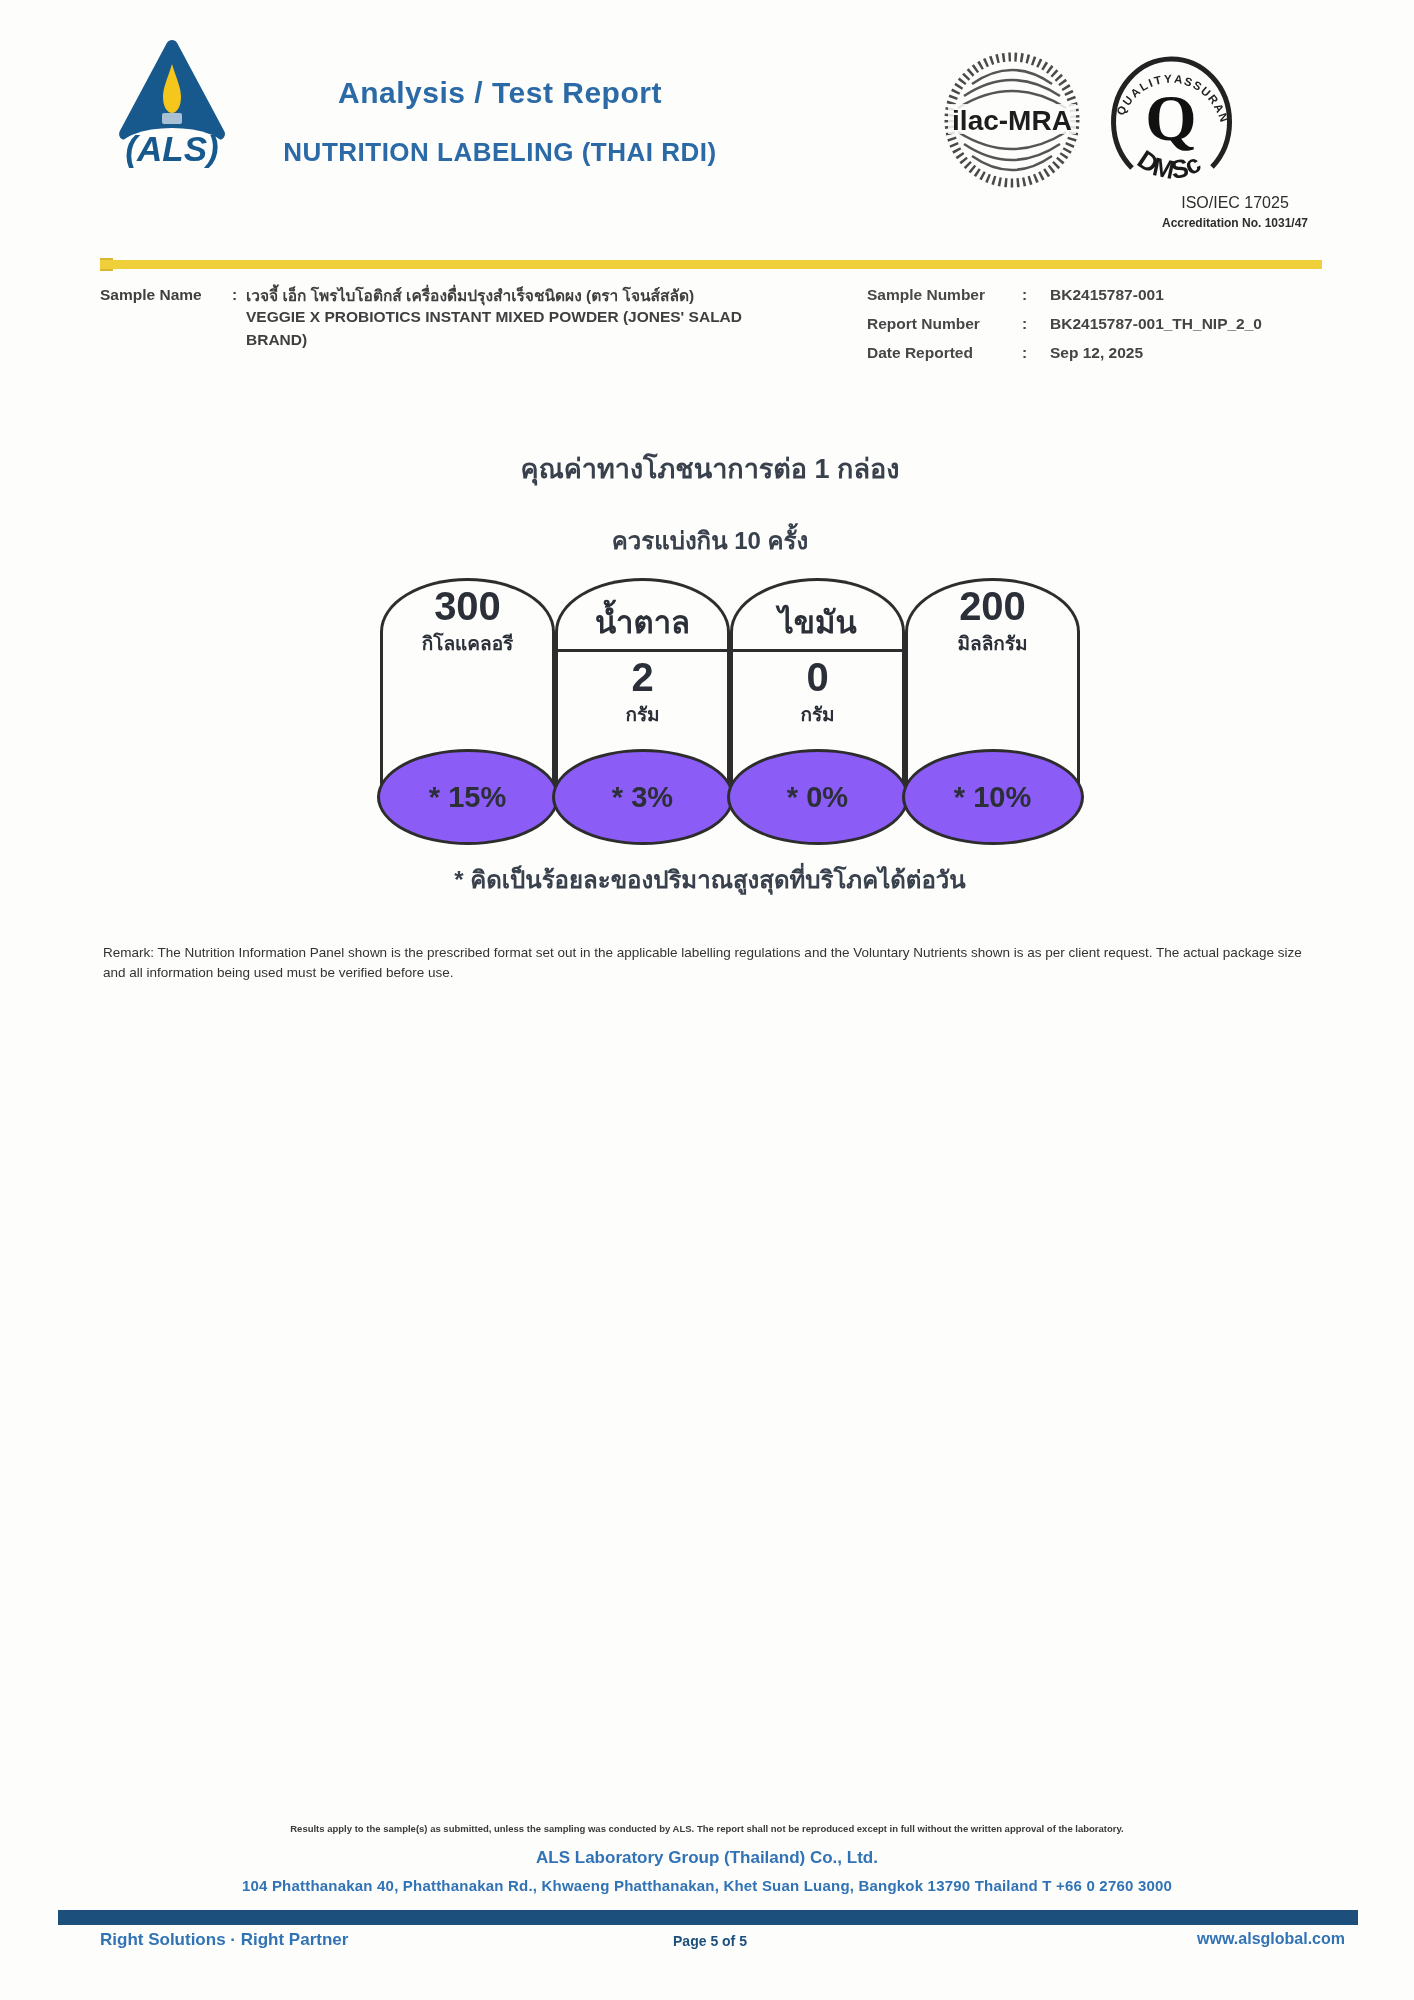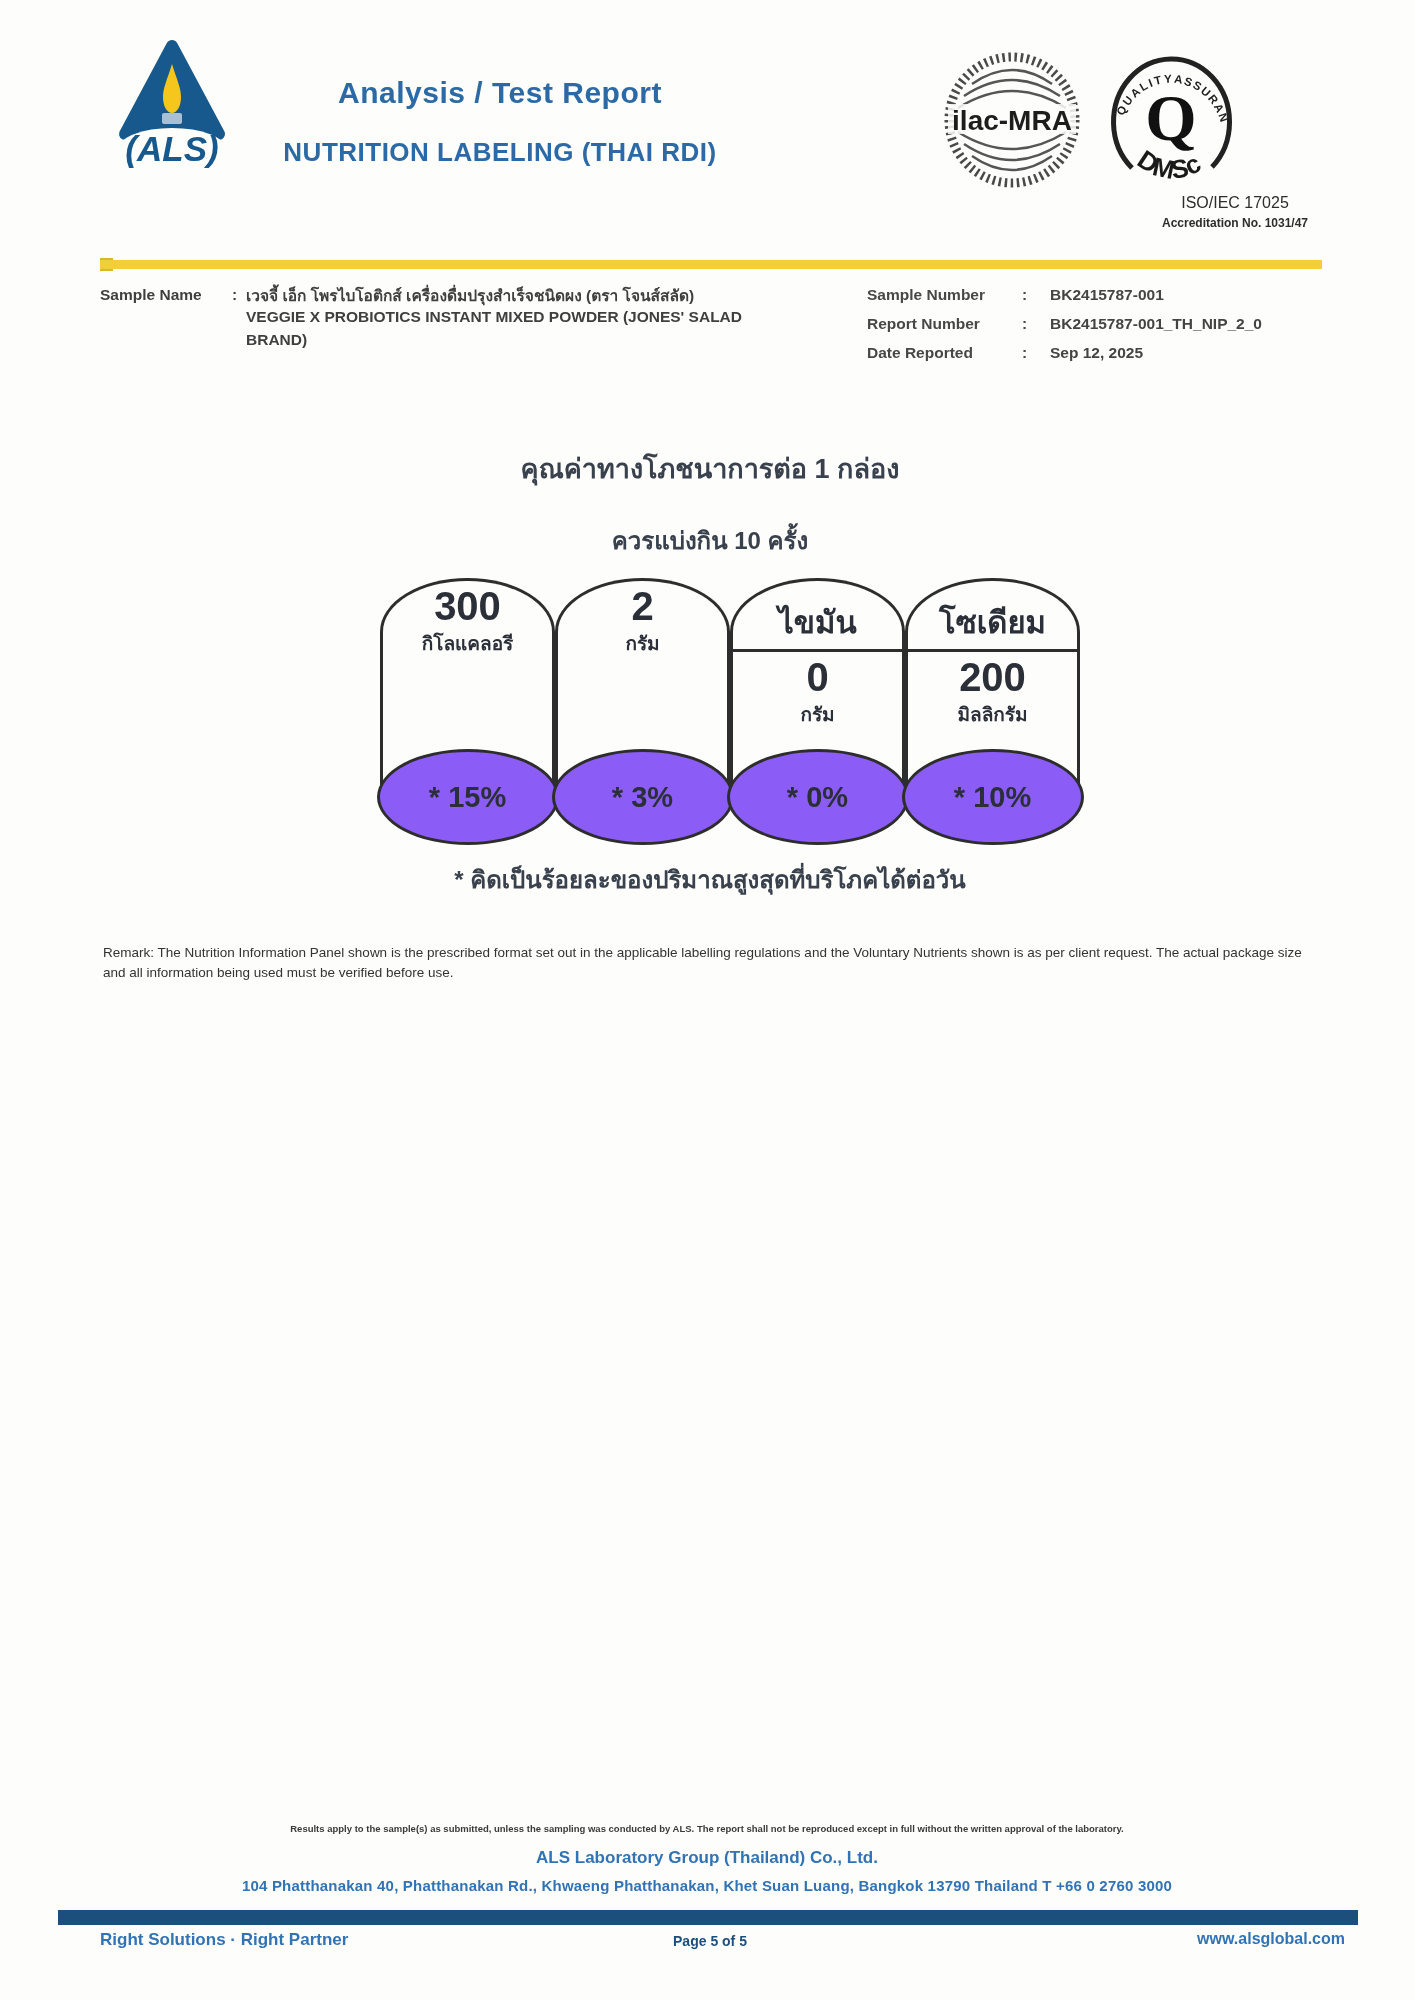--- a/index.html
+++ b/index.html
@@ -146,32 +146,32 @@
 <div class="abs nut-title">คุณค่าทางโภชนาการต่อ 1 กล่อง</div>
 <div class="abs nut-serv">ควรแบ่งกิน 10 ครั้ง</div>
 
 <div class="abs gda">
   <div class="gda-col" style="left:0">
     <div class="gda-val">300</div>
     <div class="gda-unit">กิโลแคลอรี</div>
     <div class="gda-pct">* 15%</div>
   </div>
   <div class="gda-col" style="left:175px">
+    <div class="gda-head">น้ำตาล</div>
     <div class="gda-val">2</div>
     <div class="gda-unit">กรัม</div>
     <div class="gda-pct">* 3%</div>
   </div>
   <div class="gda-col" style="left:350px">
     <div class="gda-head">ไขมัน</div>
     <div class="gda-val">0</div>
     <div class="gda-unit">กรัม</div>
     <div class="gda-pct">* 0%</div>
   </div>
   <div class="gda-col" style="left:525px">
-    <div class="gda-head">โซเดียม</div>
     <div class="gda-val">200</div>
     <div class="gda-unit">มิลลิกรัม</div>
     <div class="gda-pct">* 10%</div>
   </div>
 </div>
 
 <div class="abs nut-foot">* คิดเป็นร้อยละของปริมาณสูงสุดที่บริโภคได้ต่อวัน</div>
 
 <div class="abs remark">Remark: The Nutrition Information Panel shown is the prescribed format set out in the applicable labelling regulations and the Voluntary Nutrients shown is as per client request. The actual package size and all information being used must be verified before use.</div>
 

